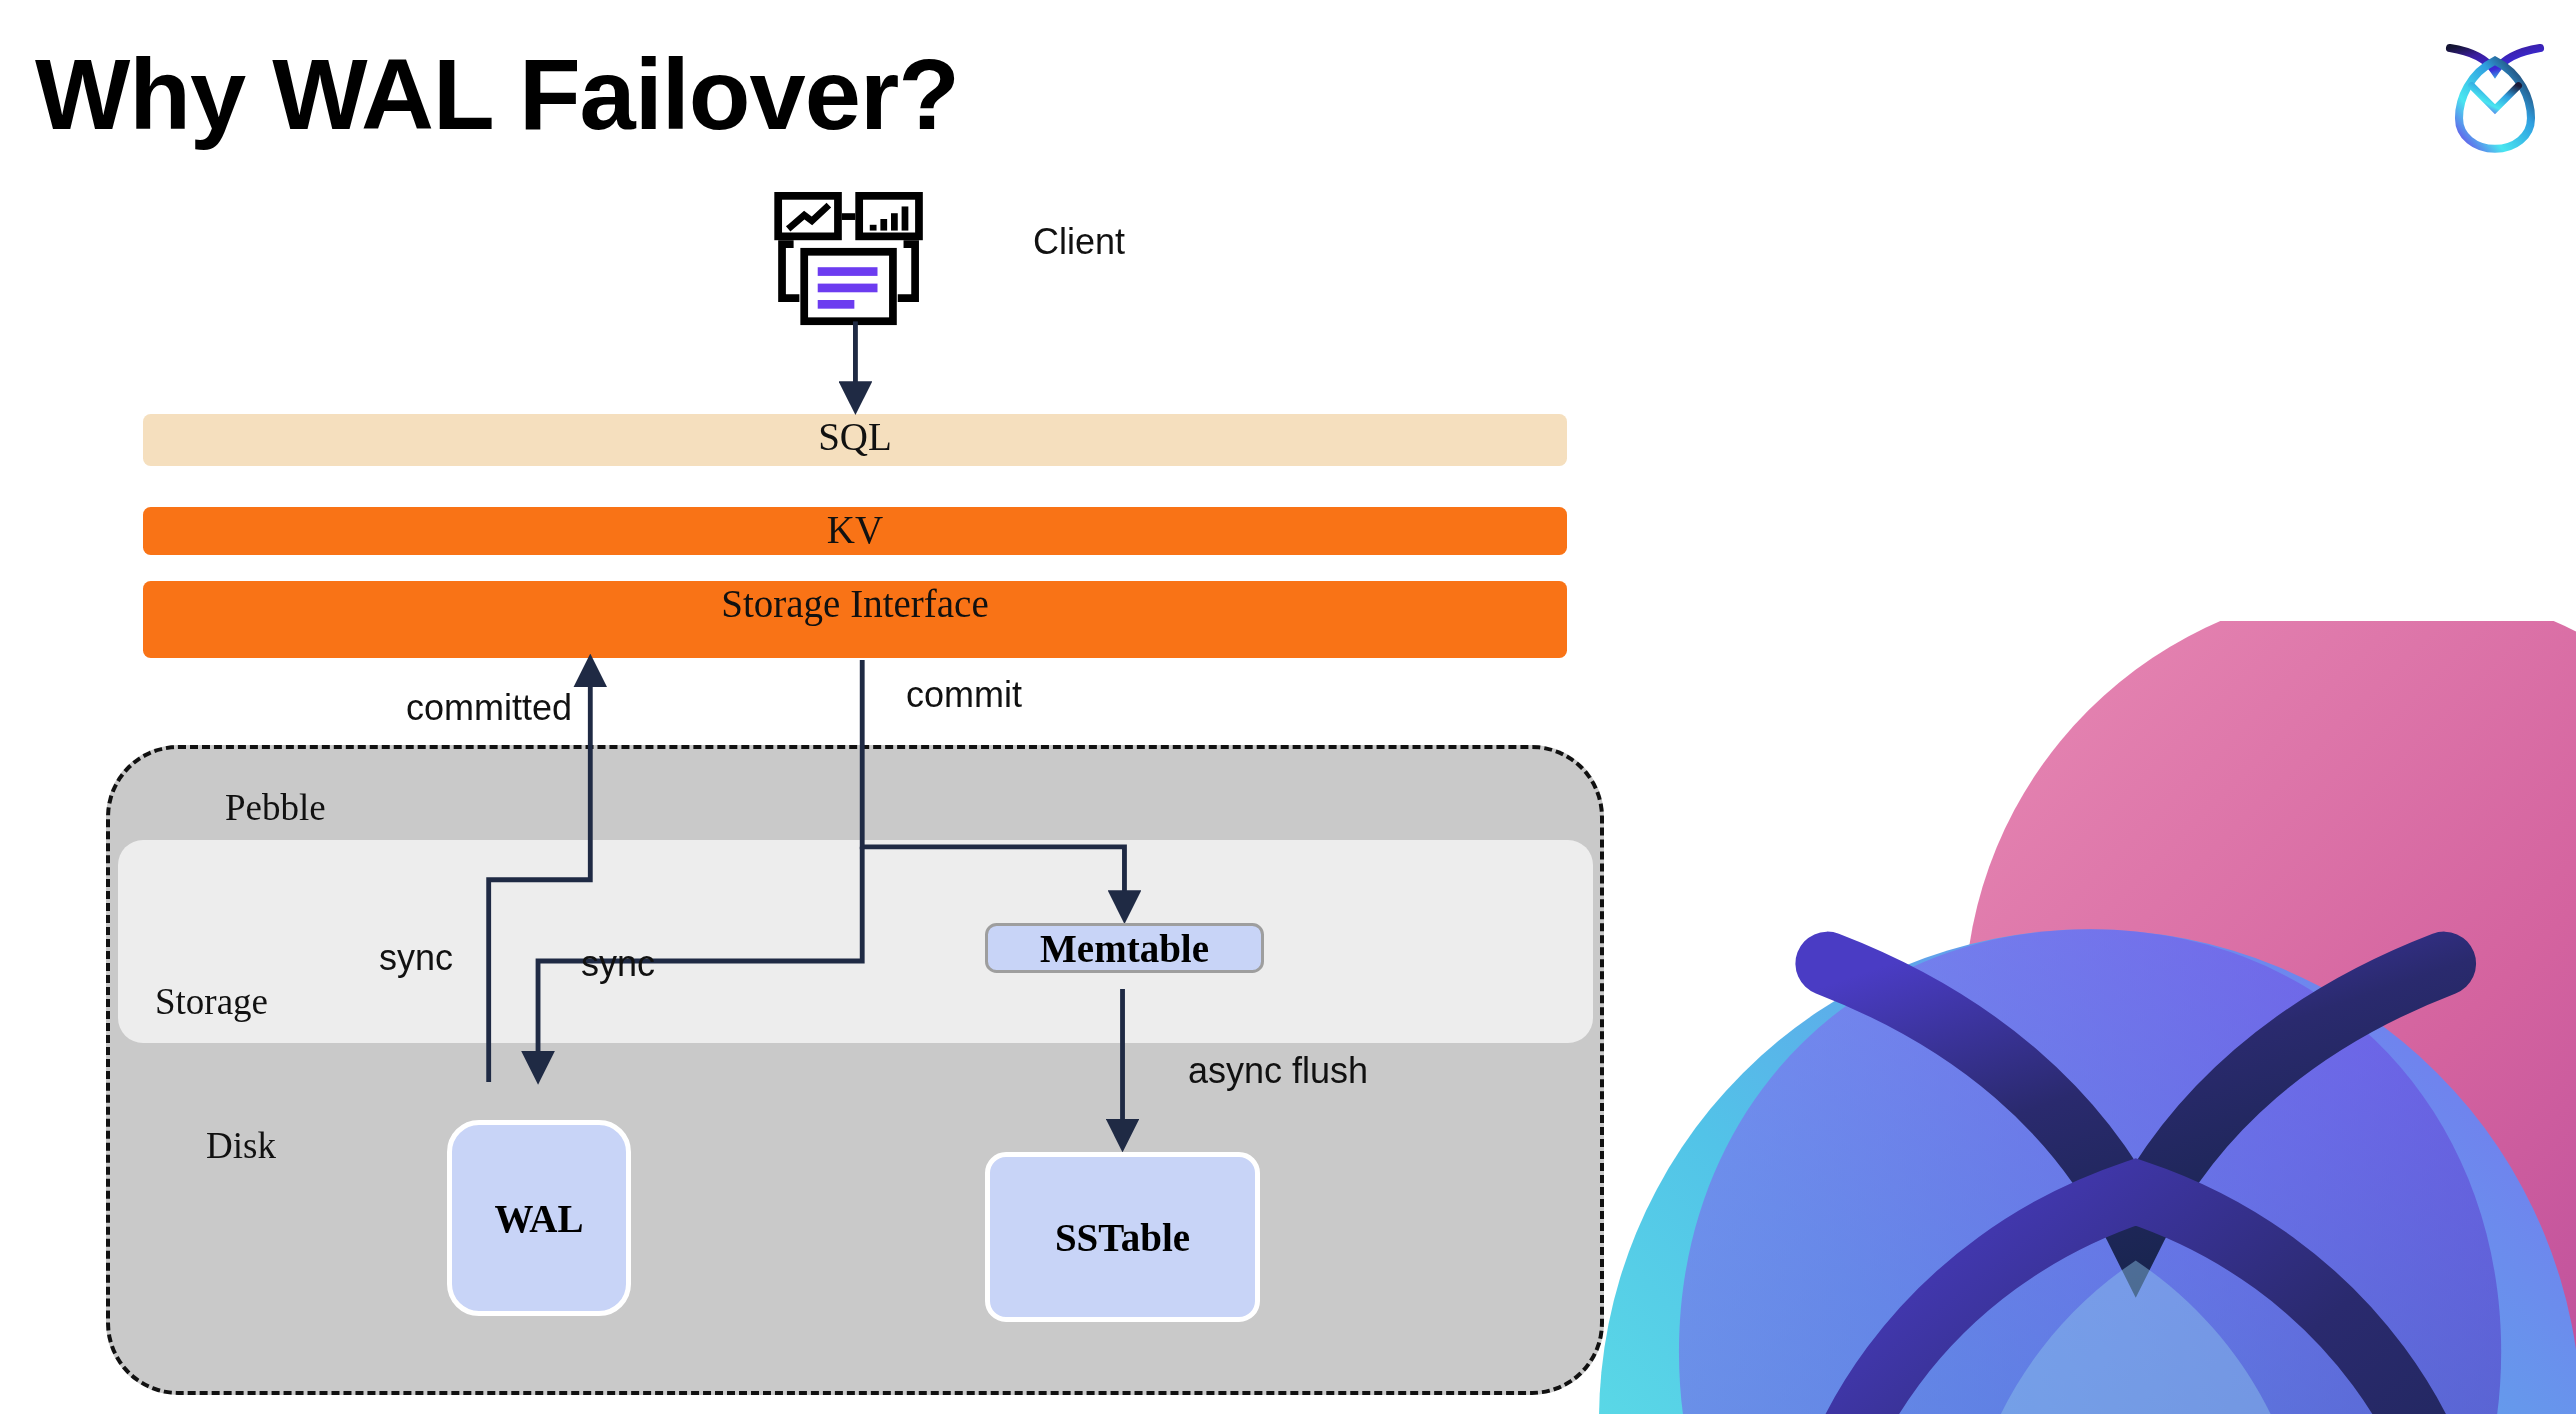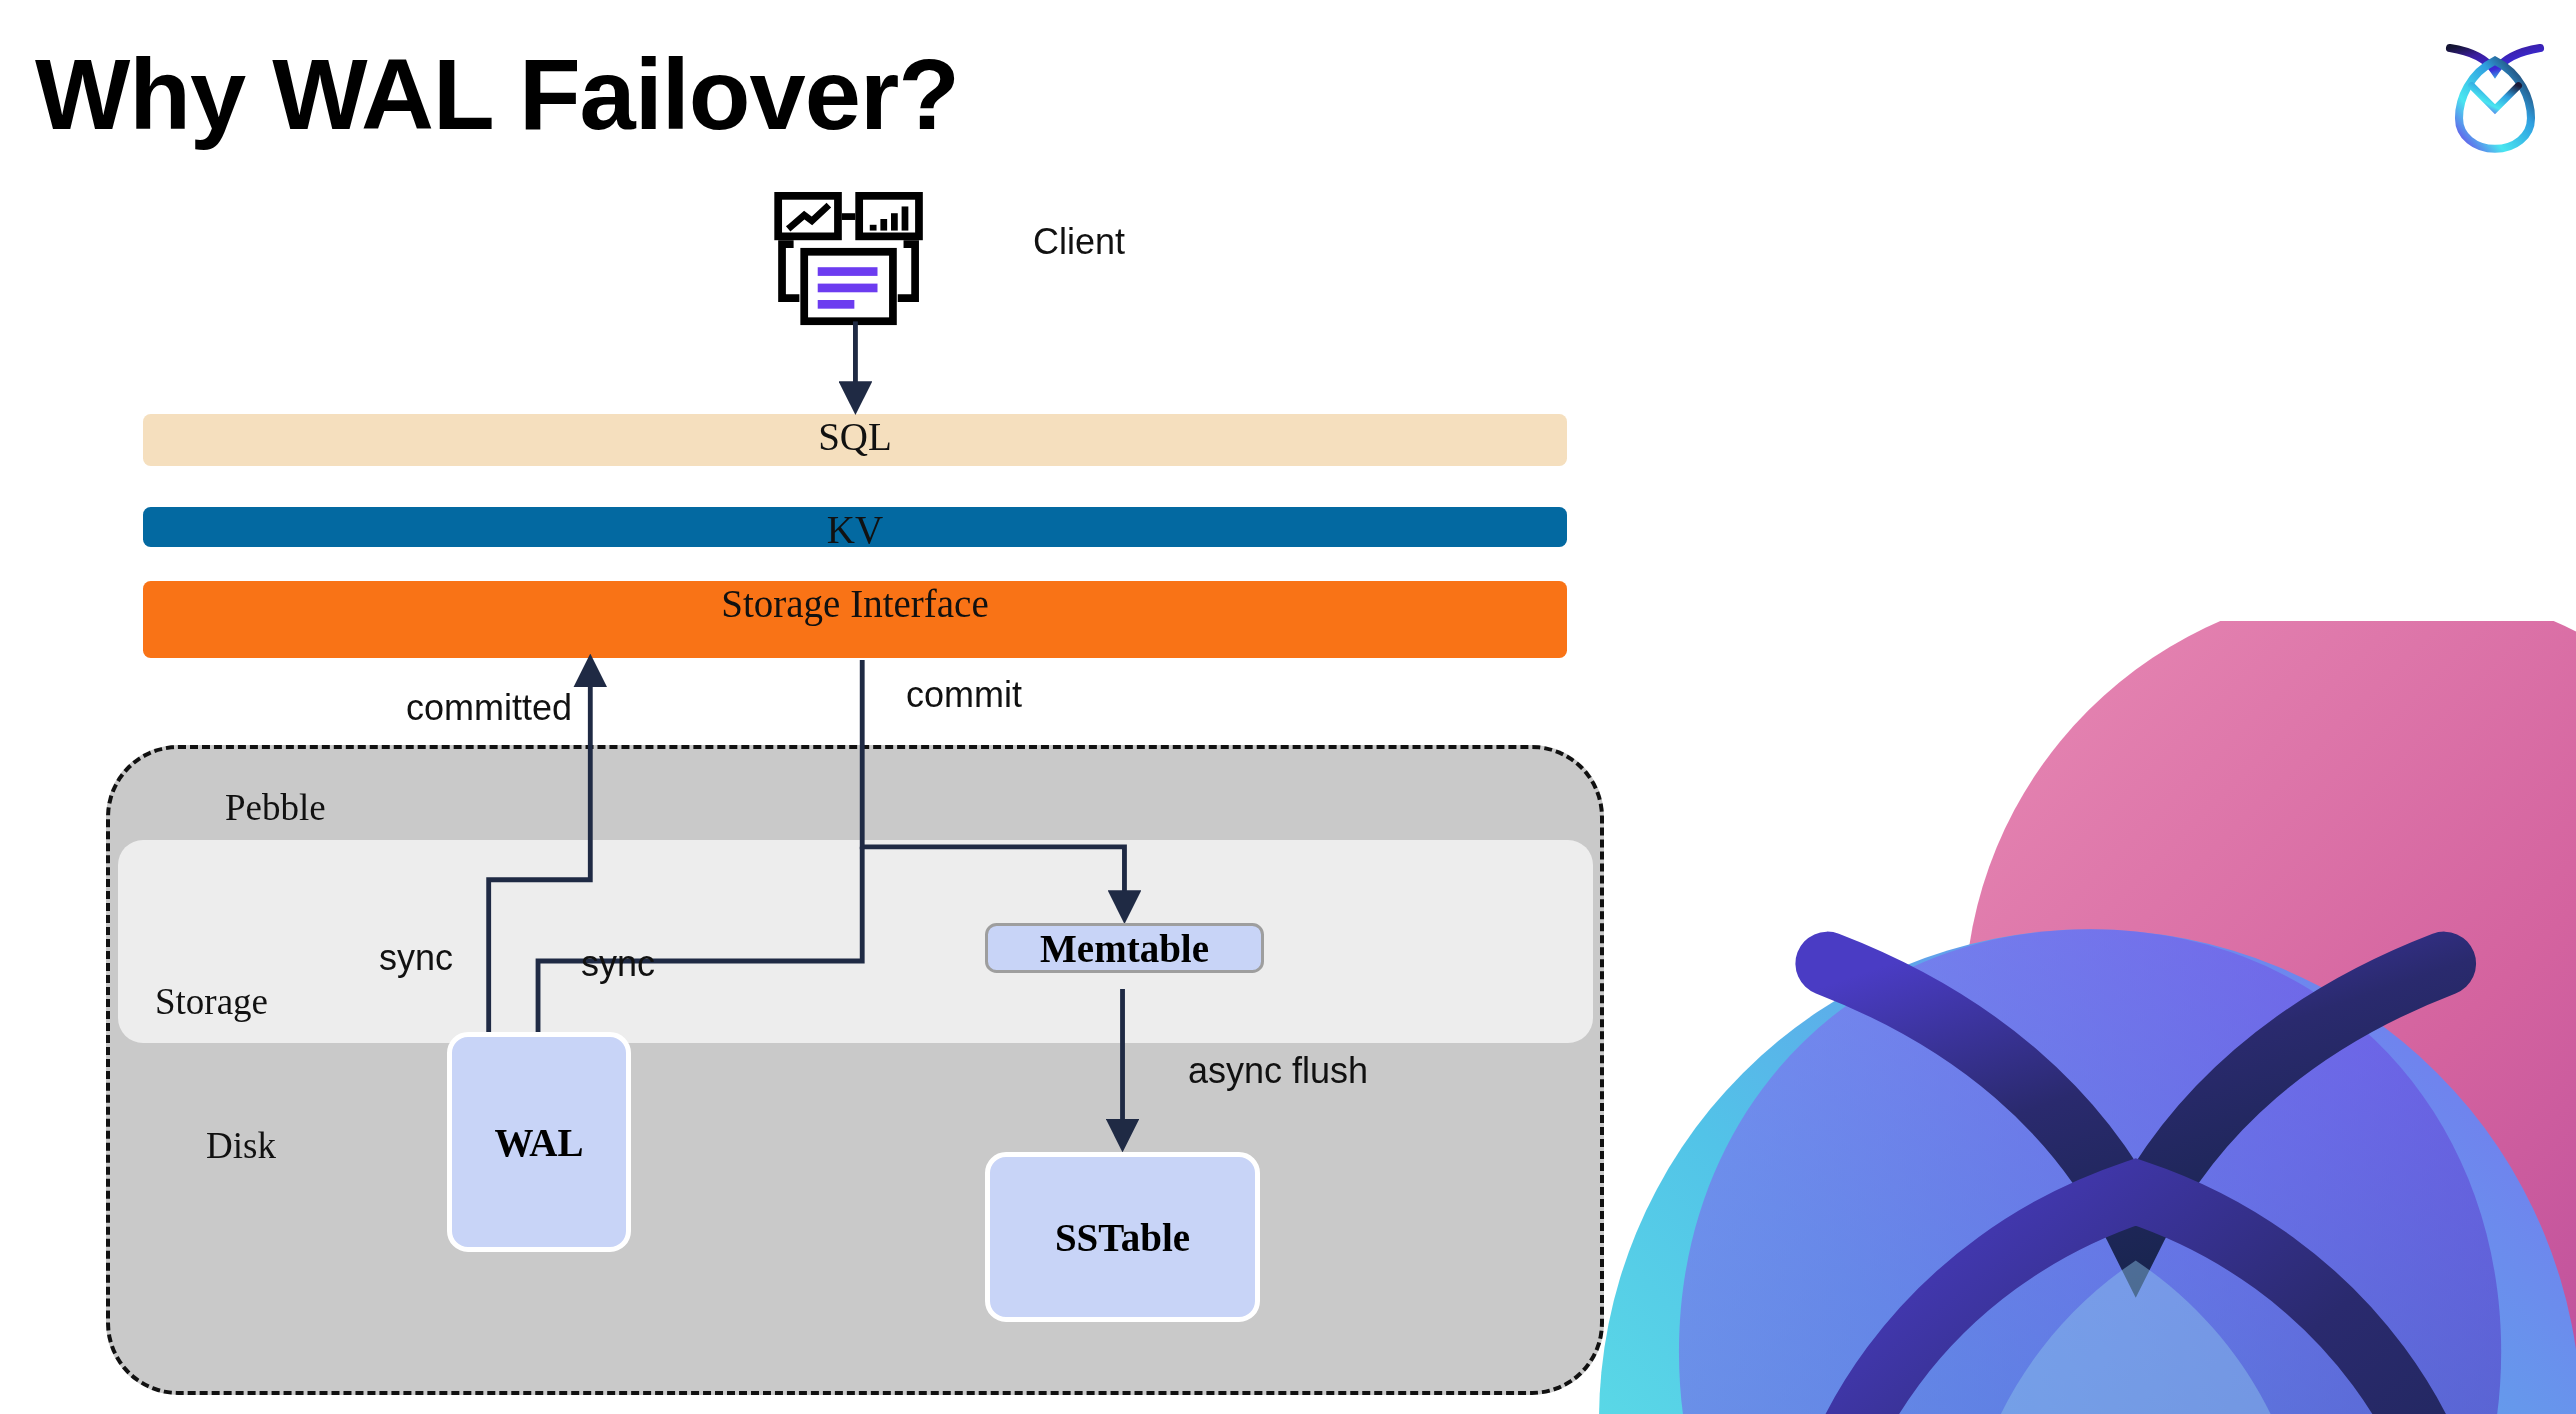--- a/index.html
+++ b/index.html
@@ -84,21 +84,21 @@
     width: 1424px;
     border-radius: 7.7px;
     display: flex;
     align-items: flex-start;
     justify-content: center;
     font-family: "Liberation Serif", serif;
     font-size: 39px;
     color: #111111;
   }
   #bar-sql      { top: 414px; height: 52px; background: #F5DFBE; }
-  #bar-kv       { top: 507px; height: 40px; background: #0369a1; }
+  #bar-kv       { top: 507px; height: 48px; background: #f97316; }
   #bar-storage  { top: 581px; height: 77px; background: #f97316; }
 
   
   #pebble-container {
     position: absolute;
     left: 106px;
     top: 745px;
     width: 1498px;
     height: 650px;
     border: 4.8px dashed #111111;
@@ -138,24 +138,24 @@
     box-sizing: border-box;
   }
   #node-memtable {
     left: 985px; top: 923px;
     width: 279px; height: 50px;
     border: 3.9px solid #9E9E9E;
     border-radius: 11.6px;
     font-size: 39px;
   }
   #node-wal {
-    left: 447px; top: 1032px;
-    width: 184px; height: 220px;
+    left: 447px; top: 1120px;
+    width: 184px; height: 196px;
     border: 5.8px solid #ffffff;
-    border-radius: 21px;
+    border-radius: 32px;
     font-size: 39px;
   }
   #node-sstable {
     left: 985px; top: 1152px;
     width: 275px; height: 170px;
     border: 5.8px solid #ffffff;
     border-radius: 21px;
     font-size: 39px;
   }
 

